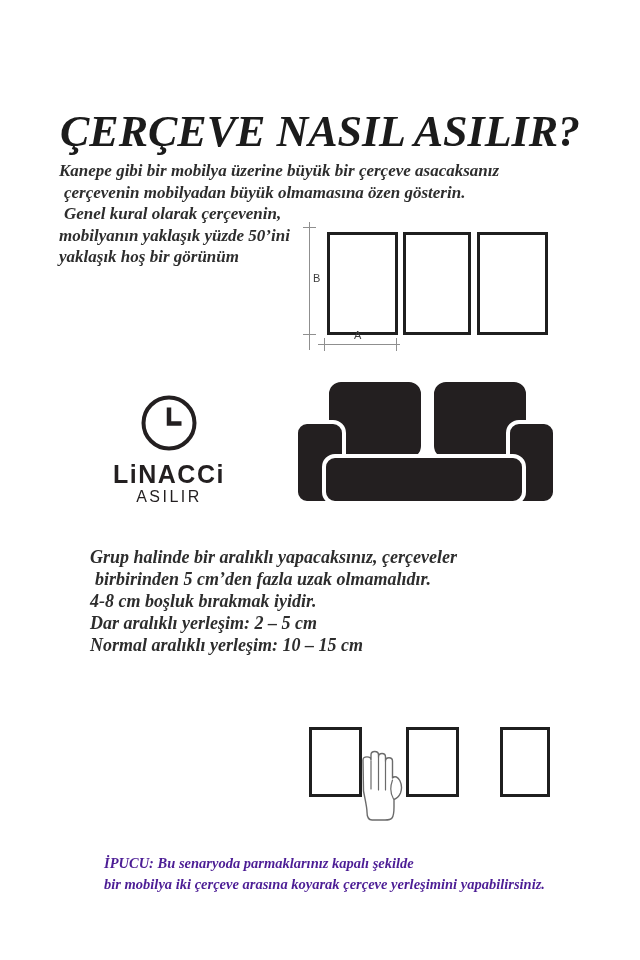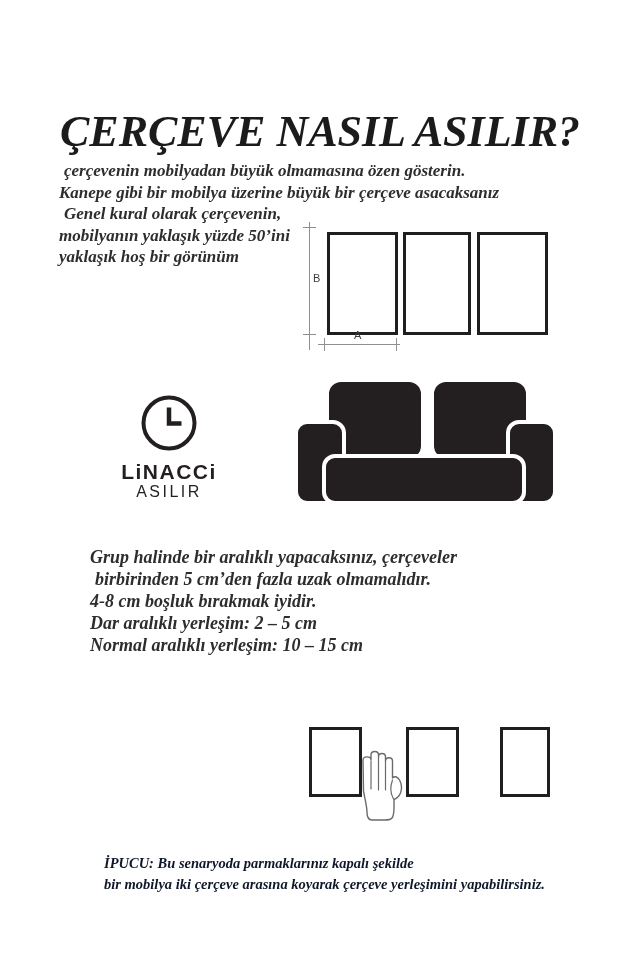--- a/index.html
+++ b/index.html
@@ -10,50 +10,50 @@
   .ser{font-family:"Liberation Serif",serif;font-style:italic;font-weight:bold;color:#2d2d2d;}
   #title{
     position:absolute;left:20px;top:82px;width:600px;text-align:center;
     font-family:"Liberation Serif",serif;font-style:italic;font-weight:bold;
     font-size:44px;color:#1b1b1b;letter-spacing:0px;white-space:nowrap;margin-top:24px;
   }
   .para{position:absolute;}
   .para .ln{white-space:nowrap;}
   #intro{left:59px;top:160px;font-size:17px;line-height:21.5px;}
   #spacing{left:90px;top:546px;font-size:18px;line-height:22px;}
-  #tip{left:104px;top:853px;font-size:14.5px;line-height:21px;color:#0f172a;}
+  #tip{left:104px;top:853px;font-size:14.5px;line-height:21px;color:#4c1d95;}
   .ind{padding-left:5px;}
   .frame{position:absolute;border:3px solid #1f1f1f;background:#fff;box-sizing:border-box;}
   .dline{position:absolute;background:#8f8f8f;}
   .dlabel{
     position:absolute;font-family:"Liberation Sans",sans-serif;
     font-size:11px;color:#3d3d3d;font-style:normal;font-weight:normal;
   }
   #brand{position:absolute;left:98px;top:394px;width:142px;text-align:center;color:#231f20;}
   #brand-name{
-    font-family:"Liberation Sans",sans-serif;font-weight:bold;font-size:21px;
+    font-family:"Liberation Sans",sans-serif;font-weight:bold;font-size:25px;
     letter-spacing:1.5px;margin-top:4px;white-space:nowrap;
   }
   #brand-sub{
     font-family:"Liberation Sans",sans-serif;font-weight:normal;font-size:16px;
     letter-spacing:2.5px;margin-top:-1px;white-space:nowrap;
   }
   .abs{position:absolute;}
   #hand{z-index:3;}
 </style>
 </head>
 <body>
 
 <div id="page">
 
   <div id="title">ÇERÇEVE NASIL ASILIR?</div>
 
   <div id="intro" class="para ser">
+    <div class="ln">Kanepe gibi bir mobilya üzerine büyük bir çerçeve asacaksanız</div>
     <div class="ln ind">çerçevenin mobilyadan büyük olmamasına özen gösterin.</div>
-    <div class="ln">Kanepe gibi bir mobilya üzerine büyük bir çerçeve asacaksanız</div>
     <div class="ln ind">Genel kural olarak çerçevenin,</div>
     <div class="ln">mobilyanın yaklaşık yüzde 50’ini</div>
     <div class="ln">yaklaşık hoş bir görünüm</div>
   </div>
 
   <div>
     <div class="frame" style="left:327px;top:232px;width:71px;height:103px;"></div>
     <div class="frame" style="left:403px;top:232px;width:68px;height:103px;"></div>
     <div class="frame" style="left:477px;top:232px;width:71px;height:103px;"></div>
 

